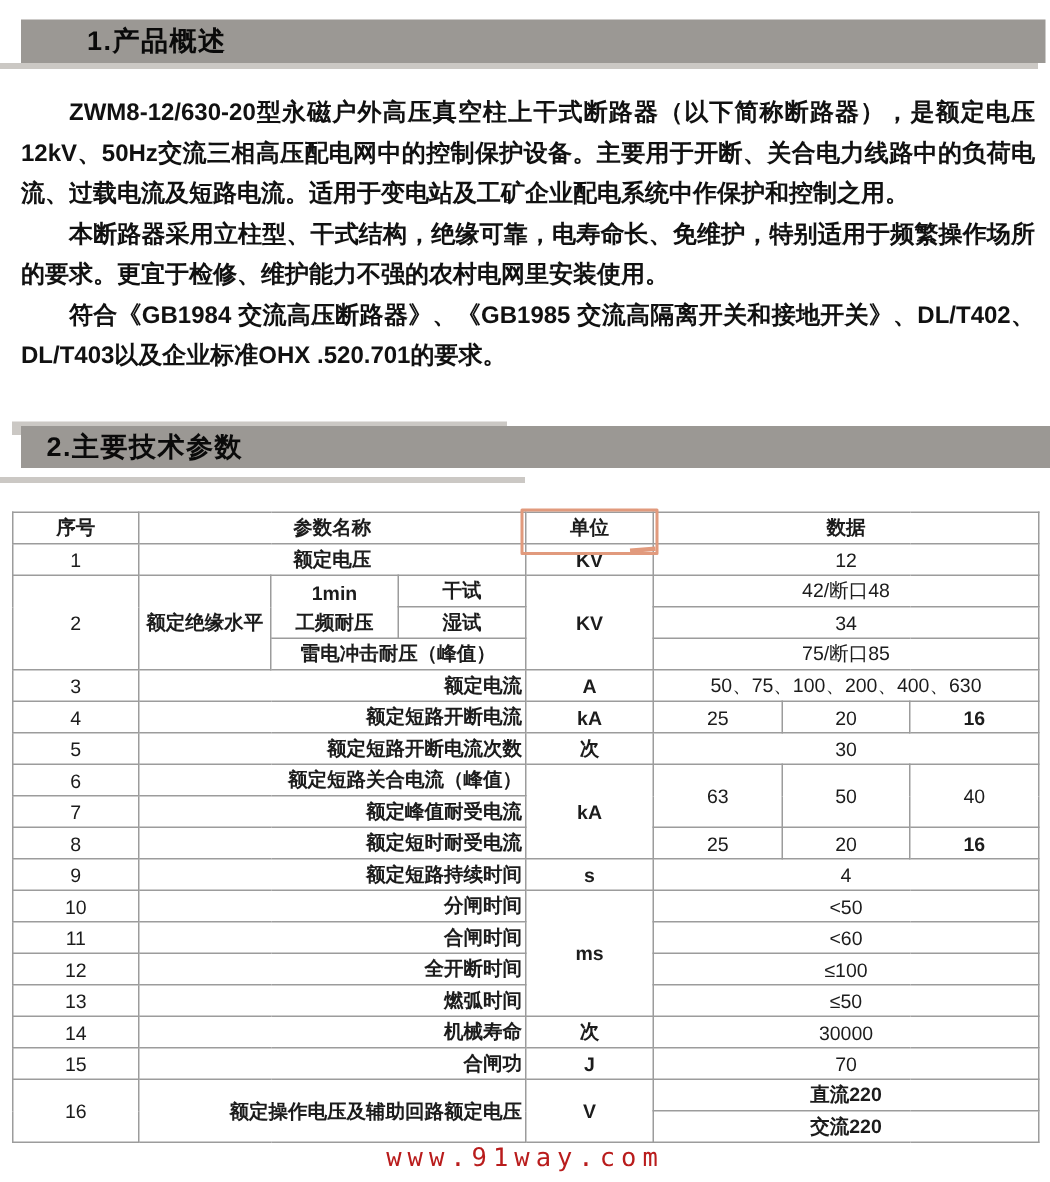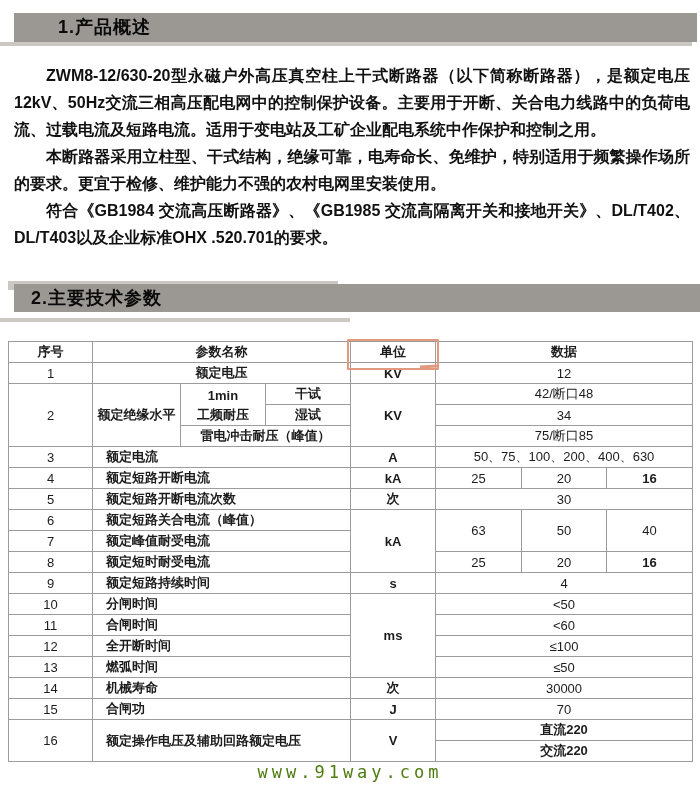--- a/index.html
+++ b/index.html
@@ -32,41 +32,41 @@
   
   #ptable {
     position:absolute; left:8px; top:341px; width:684px;
     border-collapse:collapse; table-layout:fixed;
     font-size:13px; color:#1c1c1c;
   }
   #ptable td {
     border:1px solid #9c9c9c; text-align:center; vertical-align:middle;
     padding:0 2px; height:20px; font-weight:bold; overflow:hidden;
   }
-  #ptable td.pname { text-align:left; padding-left:13px; }
+  #ptable td.pname { text-align:right; padding-left:13px; }
   #ptable td.num { font-weight:normal; }
   #ptable td.b { font-weight:bold; }
   #ptable td.unitc { font-weight:bold; }
   .twolines div { line-height:19px; }
 
   
   #unit-highlight {
     position:absolute; left:347px; top:339px; width:88px; height:27px;
     border:2px solid #e19a7d; background:transparent; border-radius:1px;
   }
   #unit-highlight-tick {
     position:absolute; left:420px; top:365px; width:17px; height:3px;
     background:#e19a7d; transform:rotate(-4deg);
   }
 
   
   #watermark {
     position:absolute; top:762px; left:0; width:100%;
     text-align:center; font-family:"DejaVu Sans Mono", monospace;
-    font-size:17px; letter-spacing:4px; color:#4d7c0f; font-weight:normal;
+    font-size:17px; letter-spacing:4px; color:#b91c1c; font-weight:normal;
   }
 </style>
 </head>
 <body>
 
 <div class="secbar" id="sec1-bar">1.产品概述</div>
 <div id="sec1-shadow"></div>
 
 <div id="overview-text">
   <p>ZWM8-12/630-20型永磁户外高压真空柱上干式断路器（以下简称断路器），是额定电压12kV、50Hz交流三相高压配电网中的控制保护设备。主要用于开断、关合电力线路中的负荷电流、过载电流及短路电流。适用于变电站及工矿企业配电系统中作保护和控制之用。</p>

